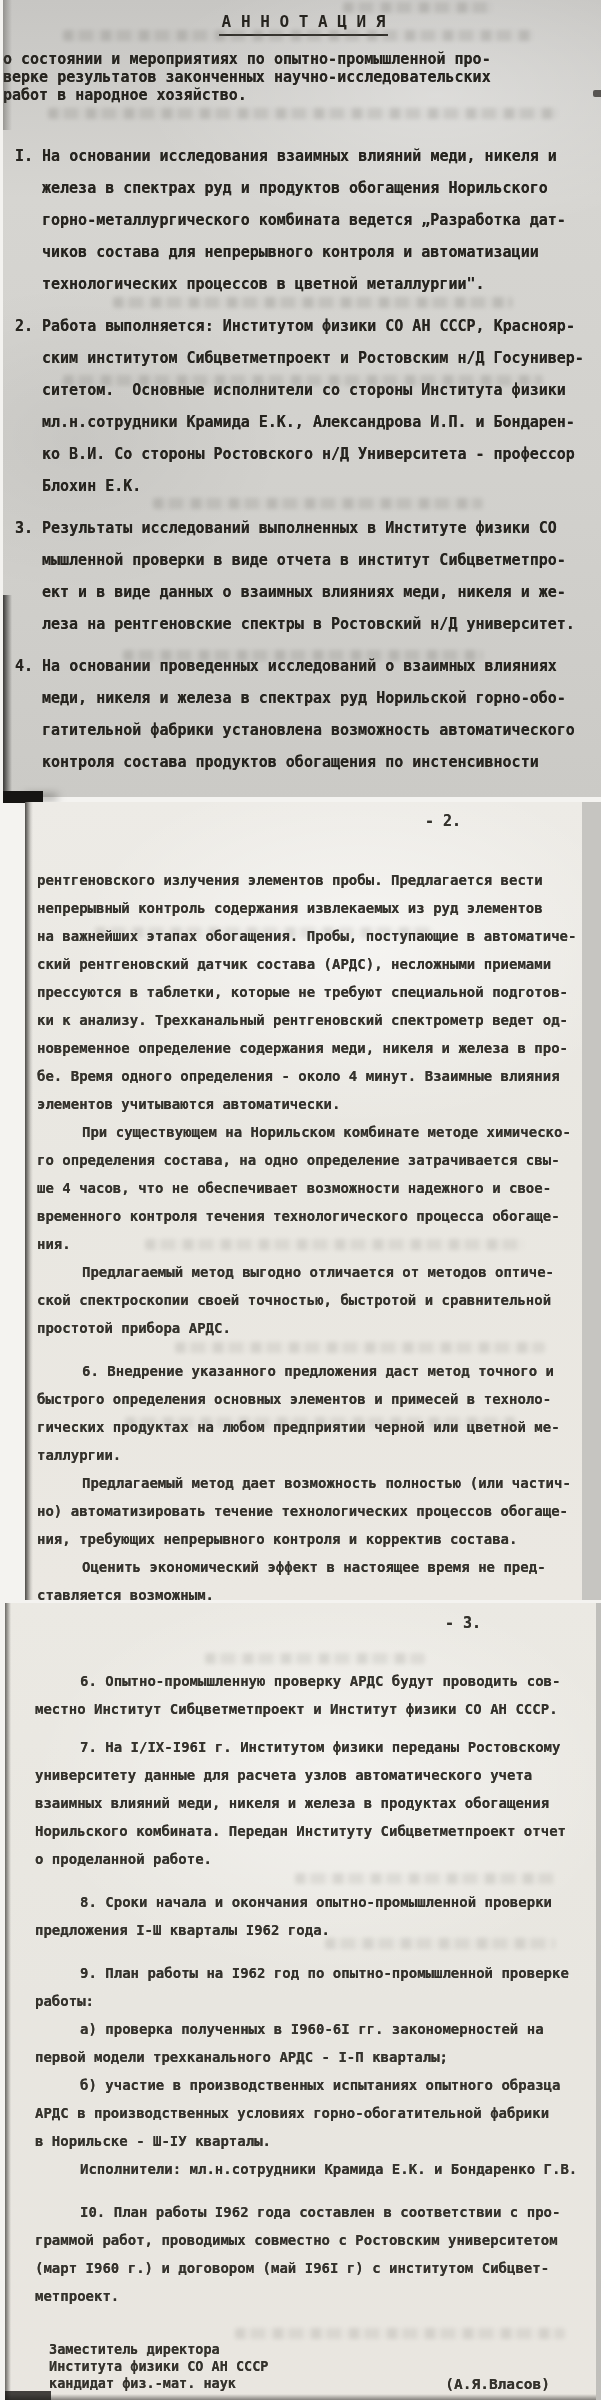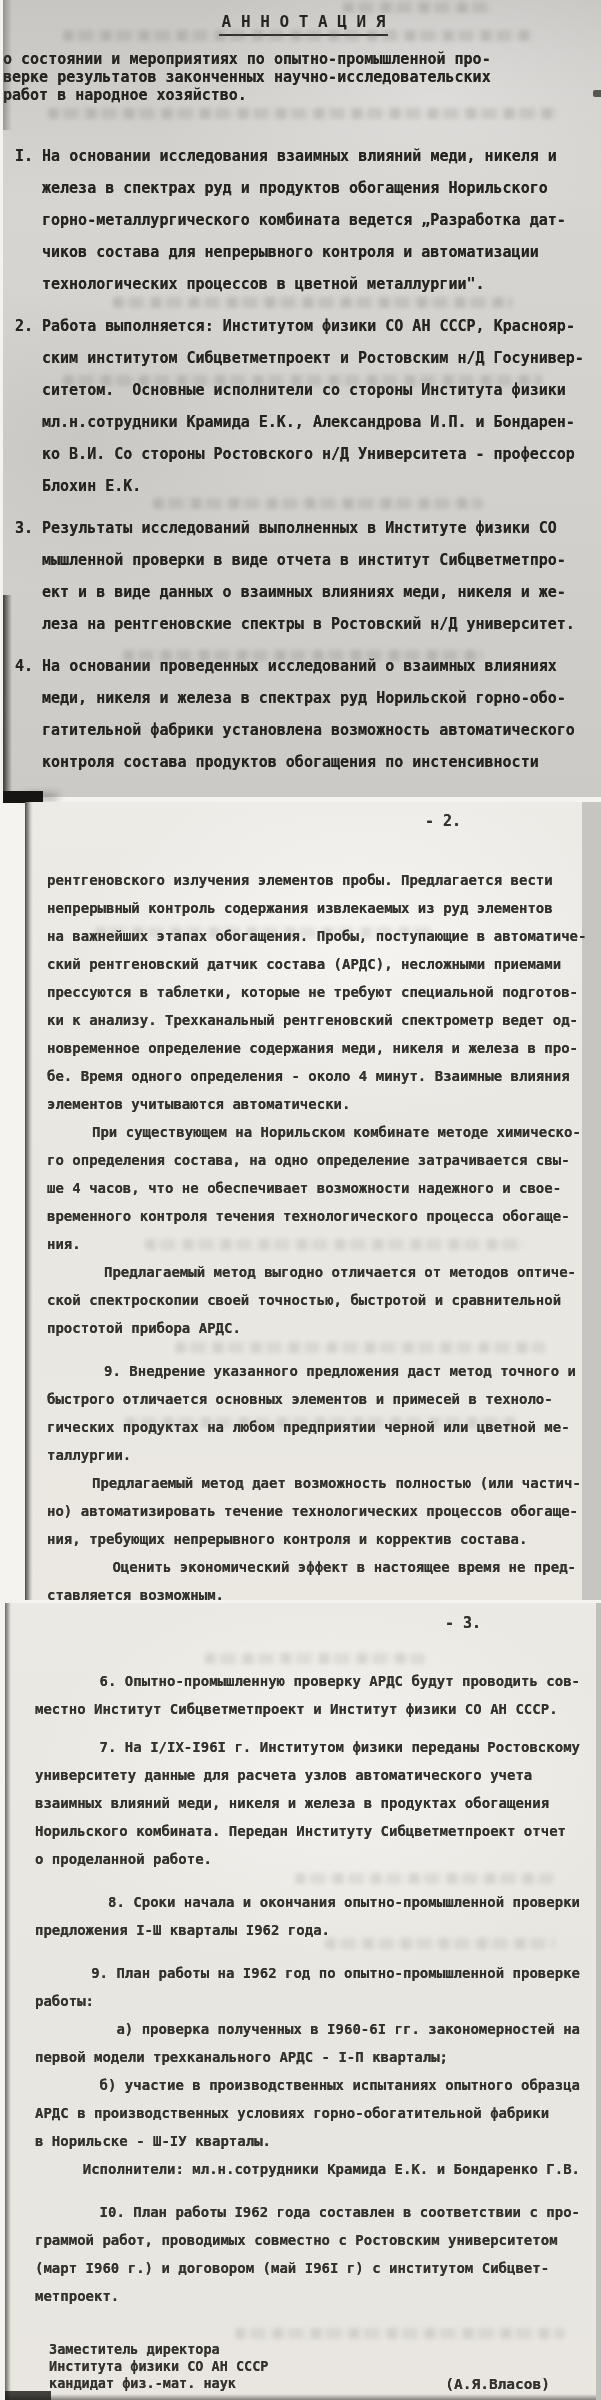--- a/index.html
+++ b/index.html
@@ -41,25 +41,25 @@
   
   .body1{margin-top:36px;padding:0 8px 0 12px;font-size:15px;position:relative;}
   .body1 .line{line-height:32px;}
   .num{padding-left:27px;text-indent:-27px;}
   .hang{padding-left:27px;}
   .sp{margin-top:10px;}
   .sp2{margin-top:15px;}
   .pagenum{position:absolute;font-size:15px;}
   .pn2{left:400px;top:10px;}
   .pn3{left:440px;top:11px;}
-  .body2{position:absolute;left:22px;right:6px;top:64px;font-size:14px;}
+  .body2{position:absolute;left:12px;right:6px;top:64px;font-size:14px;}
   .body2 .line{line-height:28px;}
   .body3{position:absolute;left:30px;right:16px;top:64px;font-size:14px;}
   .body3 .line{line-height:28px;}
-  .ind{text-indent:45px;text-align:right;}
+  .ind{text-indent:45px;}
   
   .signature{position:absolute;left:44px;right:46px;top:738px;display:flex;align-items:flex-end;justify-content:space-between;font-size:13.5px;}
   .sig-line{line-height:17px;white-space:pre;text-shadow:0 0 .5px rgba(40,38,33,.75);}
   .sig-name{font-size:14.5px;white-space:pre;text-shadow:0 0 .5px rgba(40,38,33,.75);}
   
   .strip-right{position:absolute;left:580px;top:802px;width:21px;height:798px;background:#c6c5c1;}
   .strip-right3{position:absolute;left:596px;top:1603px;width:5px;height:797px;background:#c0bfbb;}
   
   .p1-edge-top-left{position:absolute;left:0;top:0;width:9px;height:130px;
     background:linear-gradient(90deg,rgba(70,68,63,.40),rgba(70,68,63,0));}
@@ -152,22 +152,22 @@
         <div class="line flush">бе. Время одного определения - около 4 минут. Взаимные влияния</div>
         <div class="line flush">элементов учитываются автоматически.</div>
         <div class="line ind">При существующем на Норильском комбинате методе химическо-</div>
         <div class="line flush">го определения состава, на одно определение затрачивается свы-</div>
         <div class="line flush">ше 4 часов, что не обеспечивает возможности надежного и свое-</div>
         <div class="line flush">временного контроля течения технологического процесса обогаще-</div>
         <div class="line flush">ния.</div>
         <div class="line ind">Предлагаемый метод выгодно отличается от методов оптиче-</div>
         <div class="line flush">ской спектроскопии своей точностью, быстротой и сравнительной</div>
         <div class="line flush">простотой прибора АРДС.</div>
-        <div class="line ind sp2">9. Внедрение указанного предложения даст метод точного и</div>
-        <div class="line flush">быстрого отличается основных элементов и примесей в техноло-</div>
+        <div class="line ind sp2">6. Внедрение указанного предложения даст метод точного и</div>
+        <div class="line flush">быстрого определения основных элементов и примесей в техноло-</div>
         <div class="line flush">гических продуктах на любом предприятии черной или цветной ме-</div>
         <div class="line flush">таллургии.</div>
         <div class="line ind">Предлагаемый метод дает возможность полностью (или частич-</div>
         <div class="line flush">но) автоматизировать течение технологических процессов обогаще-</div>
         <div class="line flush">ния, требующих непрерывного контроля и корректив состава.</div>
         <div class="line ind">Оценить экономический эффект в настоящее время не пред-</div>
         <div class="line flush">ставляется возможным.</div>
       </div>
   </section>
 

